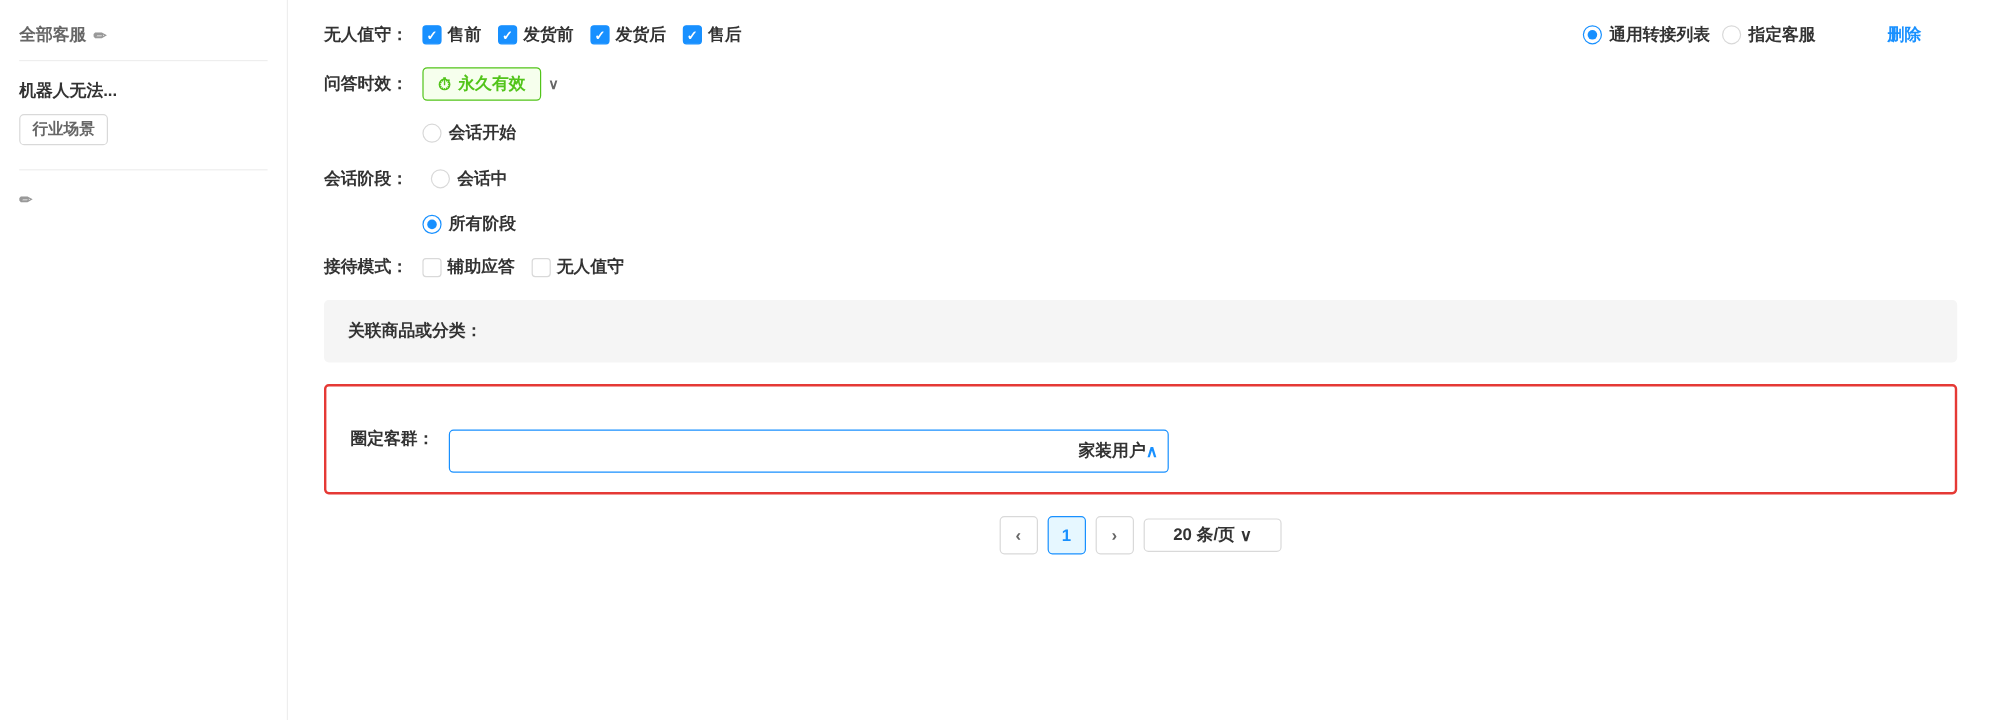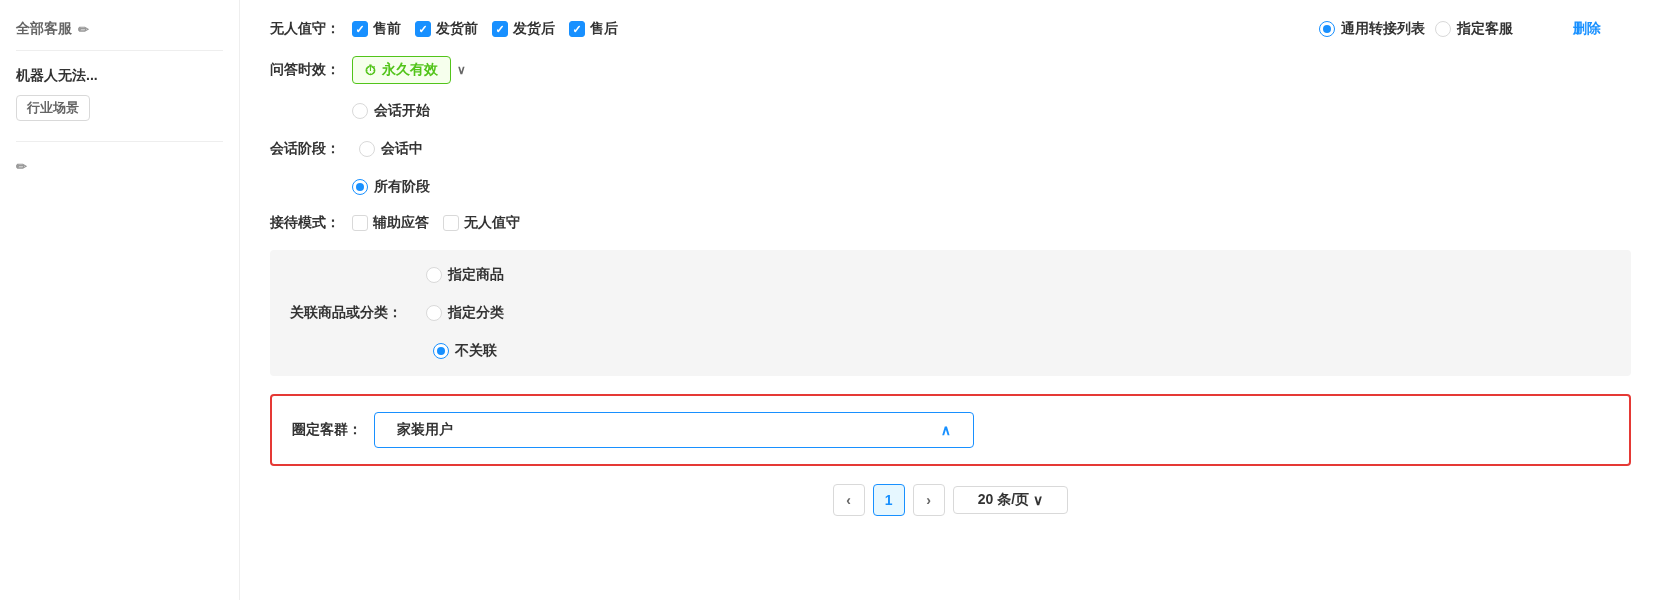--- a/index.html
+++ b/index.html
@@ -260,26 +260,27 @@
       display: flex;
       align-items: center;
       gap: 0;
       margin-bottom: 18px;
     }
 
     .customer-group-select {
       flex: 1;
       border: 1px solid #1890ff;
       border-radius: 4px;
-      padding: 8px 22px;
-      display: flex;
-      align-items: center;
-      justify-content: space-between;
+      padding: 8px 8px;
+      display: flex;
+      align-items: center;
+      justify-content: flex-end;
       cursor: pointer;
       max-width: 600px;
+      margin-top: 20px;
     }
 
     .customer-group-value {
       font-size: 14px;
       color: #333;
     }
 
     .chevron-up {
       color: #1890ff;
       font-size: 14px;
@@ -417,34 +418,20 @@
           <div class="checkbox-unchecked"></div>
           <span class="checkbox-label">无人值守</span>
         </label>
       </div>
     </div>
 
     <div class="product-section">
       <div class="form-label-multiline">
         <span>关联商品</span>
         <span>或分类：</span>
-      </div>
-      <div class="radio-group" style="margin-left: 12px;">
-        <label class="radio-item">
-          <div class="radio-circle"></div>
-          <span class="radio-label">指定商品</span>
-        </label>
-        <label class="radio-item">
-          <div class="radio-circle"></div>
-          <span class="radio-label">指定分类</span>
-        </label>
-        <label class="radio-item">
-          <div class="radio-circle checked"></div>
-          <span class="radio-label">不关联</span>
-        </label>
       </div>
     </div>
 
     <div class="customer-group-box">
       <span class="form-label">圈定客群：</span>
       <div class="customer-group-select">
         <span class="customer-group-value">家装用户</span>
         <span class="chevron-up">∧</span>
       </div>
     </div>

